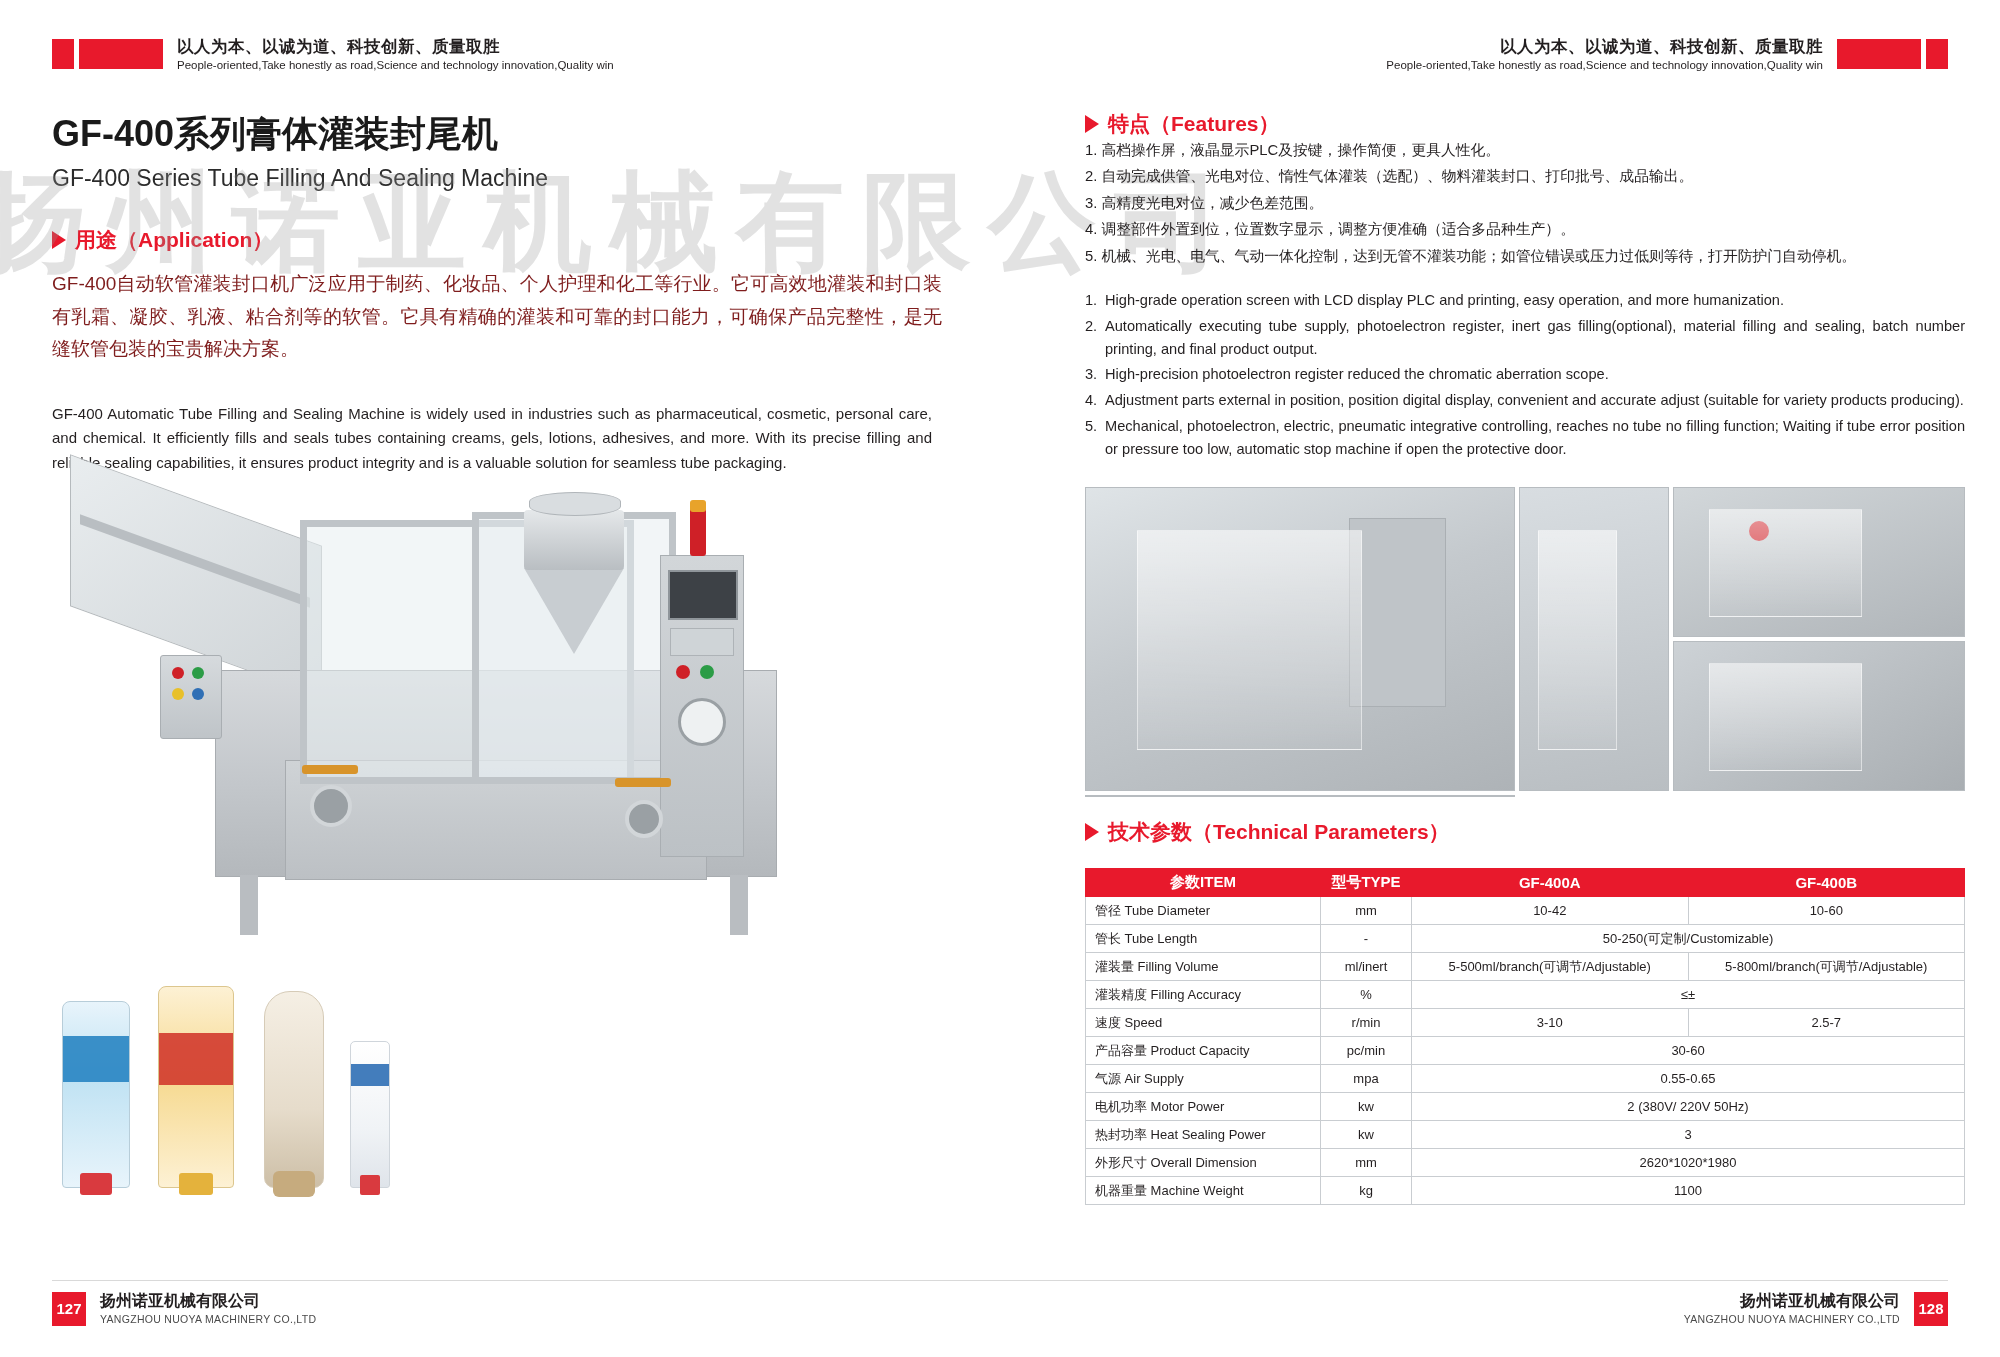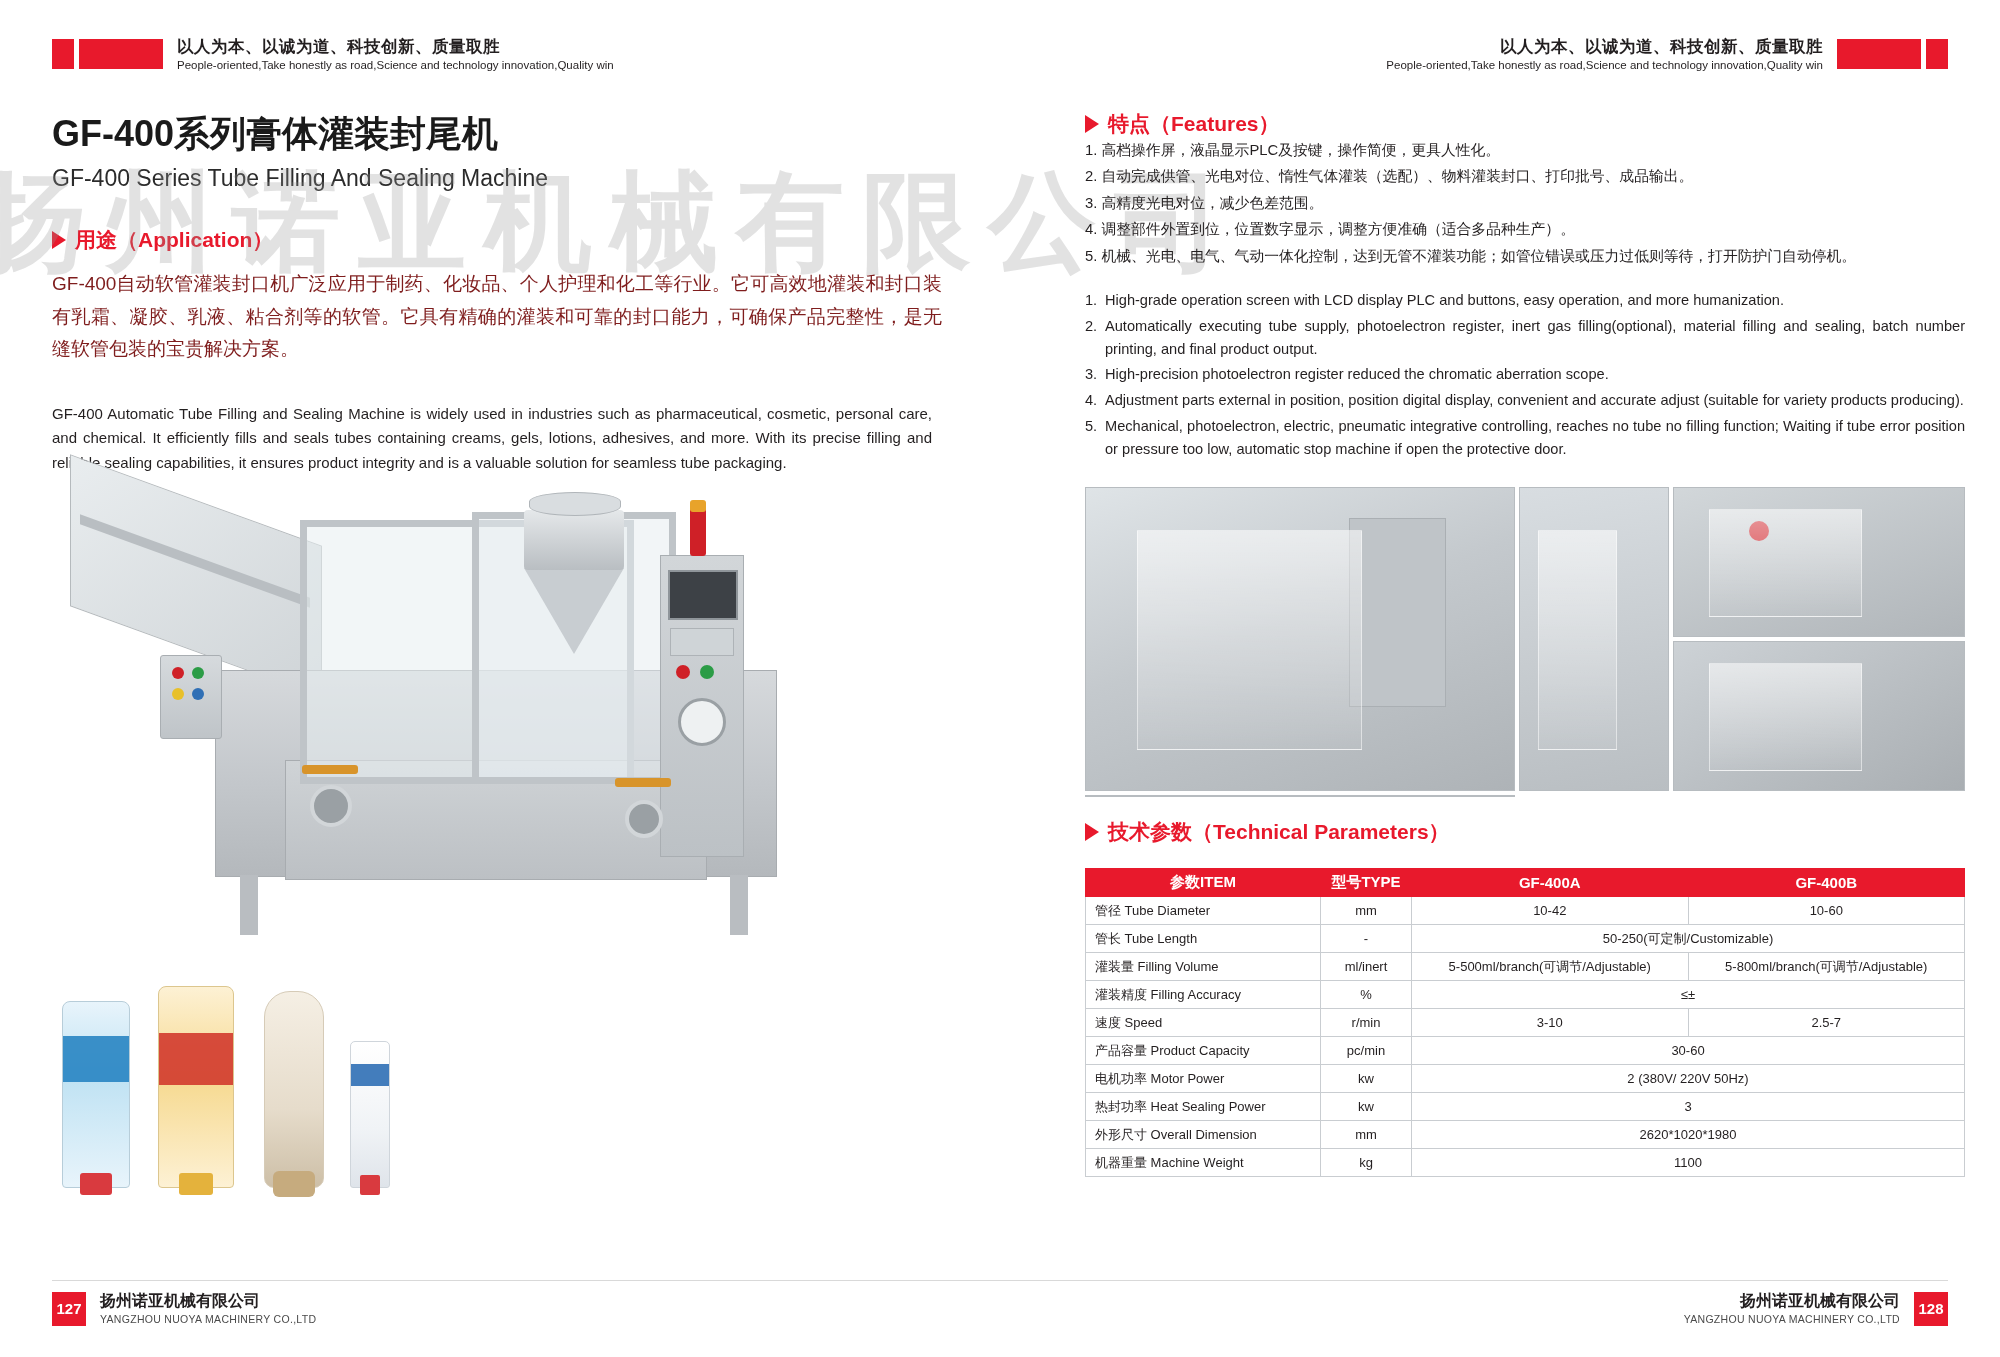--- a/index.html
+++ b/index.html
@@ -227,21 +227,21 @@
       <div>1. 高档操作屏，液晶显示PLC及按键，操作简便，更具人性化。</div>
       <div>2. 自动完成供管、光电对位、惰性气体灌装（选配）、物料灌装封口、打印批号、成品输出。</div>
       <div>3. 高精度光电对位，减少色差范围。</div>
       <div>4. 调整部件外置到位，位置数字显示，调整方便准确（适合多品种生产）。</div>
       <div>5. 机械、光电、电气、气动一体化控制，达到无管不灌装功能；如管位错误或压力过低则等待，打开防护门自动停机。</div>
     </div>
 
     <div class="list-en">
       <div class="li">
         <span class="n">1.</span>
-        <span class="t">High-grade operation screen with LCD display PLC and buttons, easy operation, and more humanization.</span>
+        <span class="t">High-grade operation screen with LCD display PLC and printing, easy operation, and more humanization.</span>
       </div>
       <div class="li">
         <span class="n">2.</span>
         <span class="t">Automatically executing tube supply, photoelectron register, inert gas filling(optional), material filling and sealing, batch number printing, and final product output.</span>
       </div>
       <div class="li">
         <span class="n">3.</span>
         <span class="t">High-precision photoelectron register reduced the chromatic aberration scope.</span>
       </div>
       <div class="li">
@@ -305,20 +305,25 @@
         <td class="unit">r/min</td>
         <td class="v">3-10</td>
         <td class="v">2.5-7</td>
       </tr>
       <tr>
         <td class="item">产品容量 Product Capacity</td>
         <td class="unit">pc/min</td>
         <td class="v" colspan="2">30-60</td>
       </tr>
       <tr>
+        <td class="item">气源 Air Supply</td>
+        <td class="unit">mpa</td>
+        <td class="v" colspan="2">0.55-0.65</td>
+      </tr>
+      <tr>
         <td class="item">电机功率 Motor Power</td>
         <td class="unit">kw</td>
         <td class="v" colspan="2">2 (380V/ 220V 50Hz)</td>
       </tr>
       <tr>
         <td class="item">热封功率 Heat Sealing Power</td>
         <td class="unit">kw</td>
         <td class="v" colspan="2">3</td>
       </tr>
       <tr>

